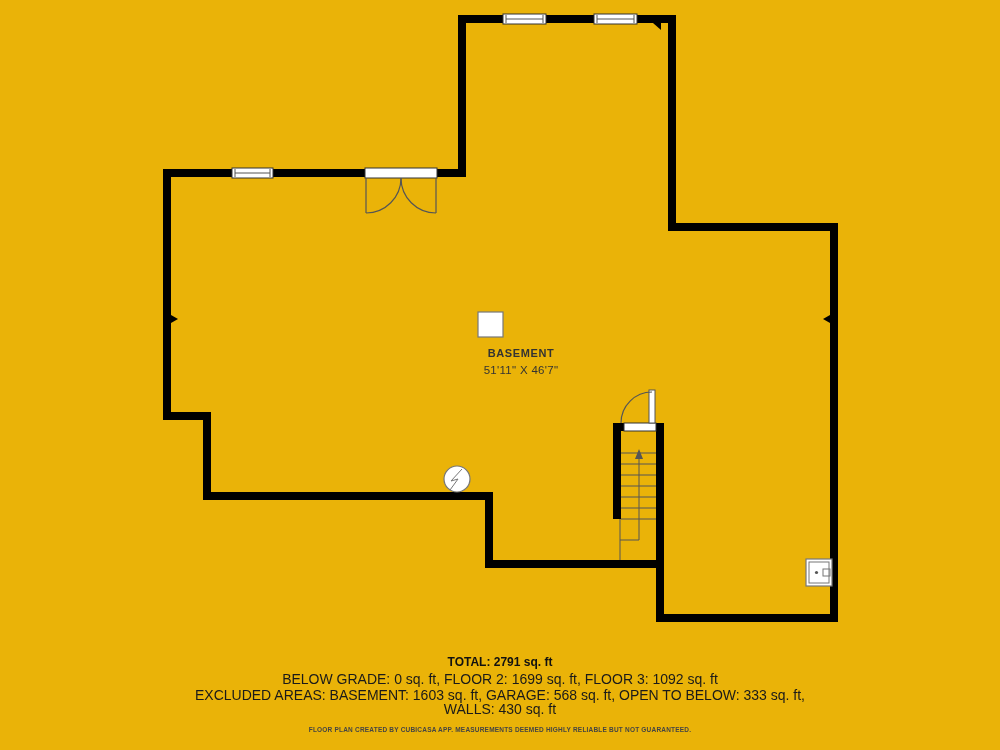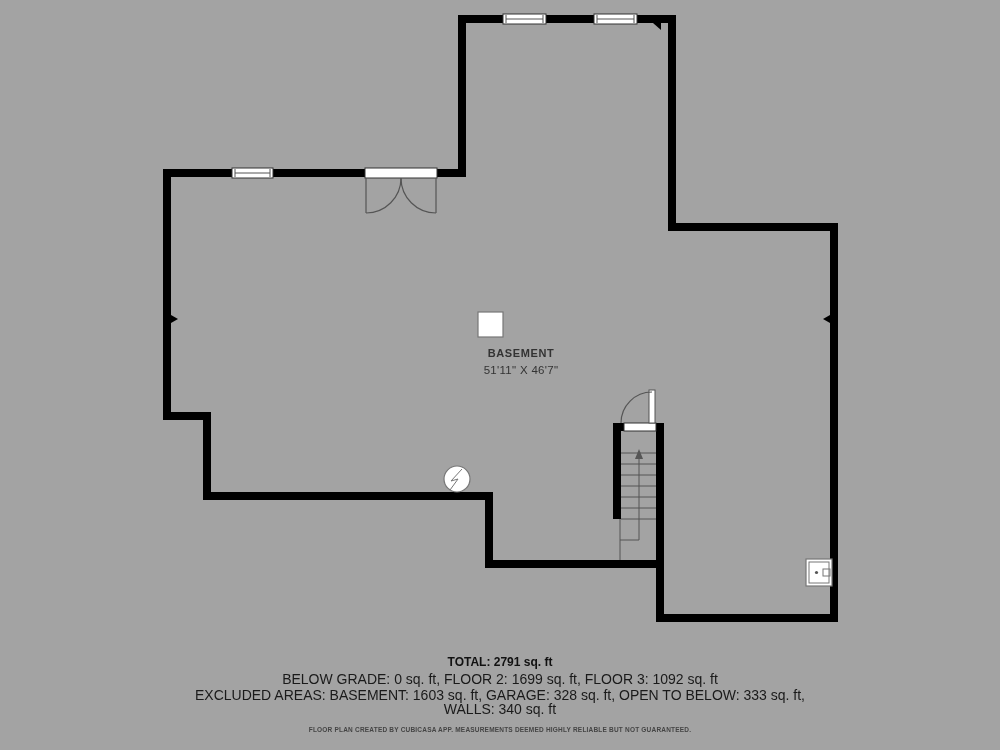--- a/index.html
+++ b/index.html
@@ -1,19 +1,19 @@
 <!DOCTYPE html>
 <html style="--wall: #000000; --line: #555555; --frame: #333333; --symbol: #777777; --text: #1a1a1a;"><head>
 <meta charset="utf-8">
 <style>
   :root{
     --wall:#000000; --line:#555555; --frame:#333333; --symbol:#777777; --text:#1a1a1a;
   }
   html,body{margin:0;padding:0;background:#ffffff;}
-  .stage{position:relative;width:1000px;height:750px;background:#a3a3a3;overflow:hidden;
+  .stage{position:relative;width:1000px;height:750px;background:#eab308;overflow:hidden;
          font-family:"Liberation Sans", sans-serif;color:var(--text);}
   svg{position:absolute;left:0;top:0;}
   .wall{fill:var(--wall);stroke:none;}
   .opening{fill:#ffffff;stroke:var(--frame);stroke-width:1;}
   .thin{fill:none;stroke:var(--line);stroke-width:1;}
   .door{fill:none;stroke:var(--line);stroke-width:1.2;}
   .leaf{fill:#ffffff;stroke:var(--line);stroke-width:1;}
   .sym{fill:#ffffff;stroke:var(--symbol);stroke-width:1.2;}
   .symline{fill:none;stroke:var(--symbol);stroke-width:1;}
   .marker{fill:var(--wall);stroke:none;}
@@ -106,17 +106,17 @@
     <path class="marker" d="M171,315 L178,319 L171,323 Z"></path>
     <path class="marker" d="M830,315 L823,319 L830,323 Z"></path>
     <path class="marker" d="M664,614 L671,614 L664,620 Z"></path>
   </svg>
 
   <div class="txt room-label">BASEMENT</div>
   <div class="txt room-dims">51'11" X 46'7"</div>
 
   <div class="txt sum-total">TOTAL: 2791 sq. ft</div>
   <div class="txt sum-line sum-floors">BELOW GRADE: 0 sq. ft, FLOOR 2: 1699 sq. ft, FLOOR 3: 1092 sq. ft</div>
-  <div class="txt sum-line sum-excluded">EXCLUDED AREAS: BASEMENT: 1603 sq. ft, GARAGE: 328 sq. ft, OPEN TO BELOW: 333 sq. ft,</div>
-  <div class="txt sum-line sum-walls">WALLS: 340 sq. ft</div>
+  <div class="txt sum-line sum-excluded">EXCLUDED AREAS: BASEMENT: 1603 sq. ft, GARAGE: 568 sq. ft, OPEN TO BELOW: 333 sq. ft,</div>
+  <div class="txt sum-line sum-walls">WALLS: 430 sq. ft</div>
 
   <div class="txt footnote">FLOOR PLAN CREATED BY CUBICASA APP. MEASUREMENTS DEEMED HIGHLY RELIABLE BUT NOT GUARANTEED.</div>
 </div>
 
 </body></html>

